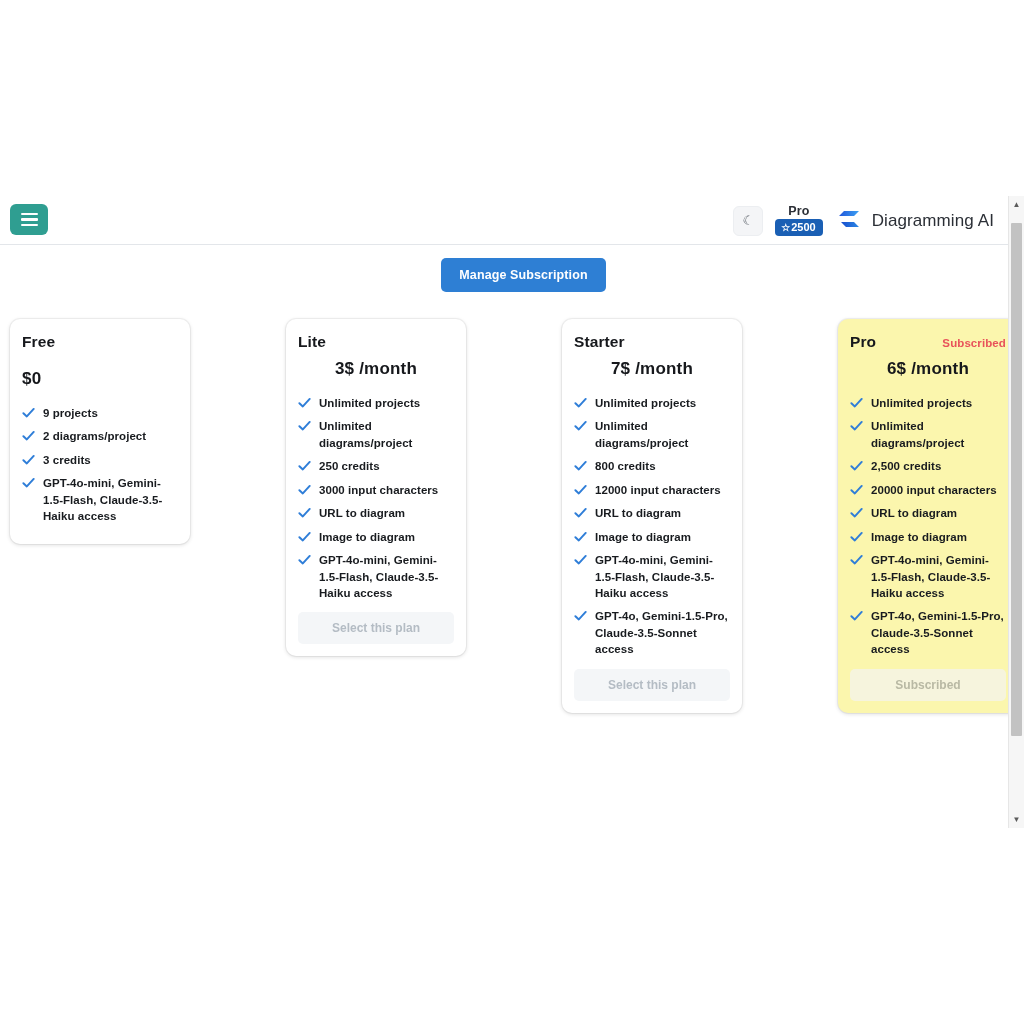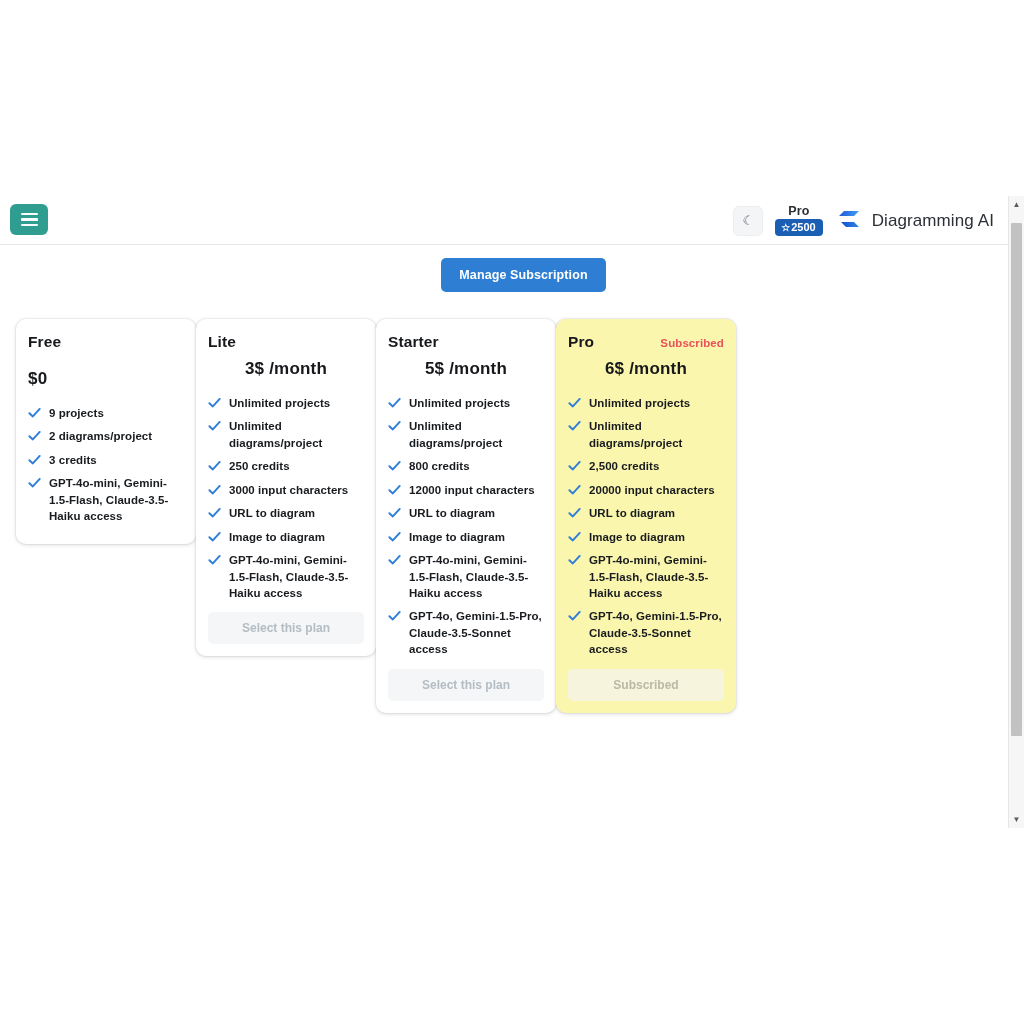--- a/index.html
+++ b/index.html
@@ -171,24 +171,24 @@
     font-size: 12.5px;
     font-weight: bold;
     padding: 10px 18px;
     cursor: pointer;
     letter-spacing: .1px;
   }
 
   
   #plans-row {
     position: absolute;
-    left: 16px; top: 74px;
+    left: 10px; top: 74px;
     width: 1008px;
     display: flex;
-    justify-content: flex-start;
+    justify-content: space-between;
     align-items: flex-start;
   }
   .plan-card {
     width: 180px;
     background: #ffffff;
     border-radius: 10px;
     box-shadow: 0 1px 4px rgba(0,0,0,.14), 0 0 0 1px rgba(0,0,0,.045);
     padding: 14px 12px 12px 12px;
     box-sizing: border-box;
     position: relative;
@@ -400,21 +400,21 @@
               </svg>
               <span class="feature-text">GPT-4o-mini, Gemini-1.5-Flash, Claude-3.5-Haiku access</span>
             </li>
           </ul>
           <button class="plan-cta">Select this plan</button>
         </div>
         <div class="plan-card">
           <div class="plan-head">
             <span class="plan-title">Starter</span>
           </div>
-          <div class="plan-price center">5$ /month</div>
+          <div class="plan-price center">7$ /month</div>
           <ul class="feature-list">
             <li class="feature-item">
               <svg class="check-icon" viewBox="0 0 14 14">
                 <path d="M1.5 7.2 L5.2 10.7 L12.6 2.6" fill="none" stroke="#2f7ed8" stroke-width="2.1" stroke-linecap="round" stroke-linejoin="round"></path>
               </svg>
               <span class="feature-text">Unlimited projects</span>
             </li>
             <li class="feature-item">
               <svg class="check-icon" viewBox="0 0 14 14">
                 <path d="M1.5 7.2 L5.2 10.7 L12.6 2.6" fill="none" stroke="#2f7ed8" stroke-width="2.1" stroke-linecap="round" stroke-linejoin="round"></path>

